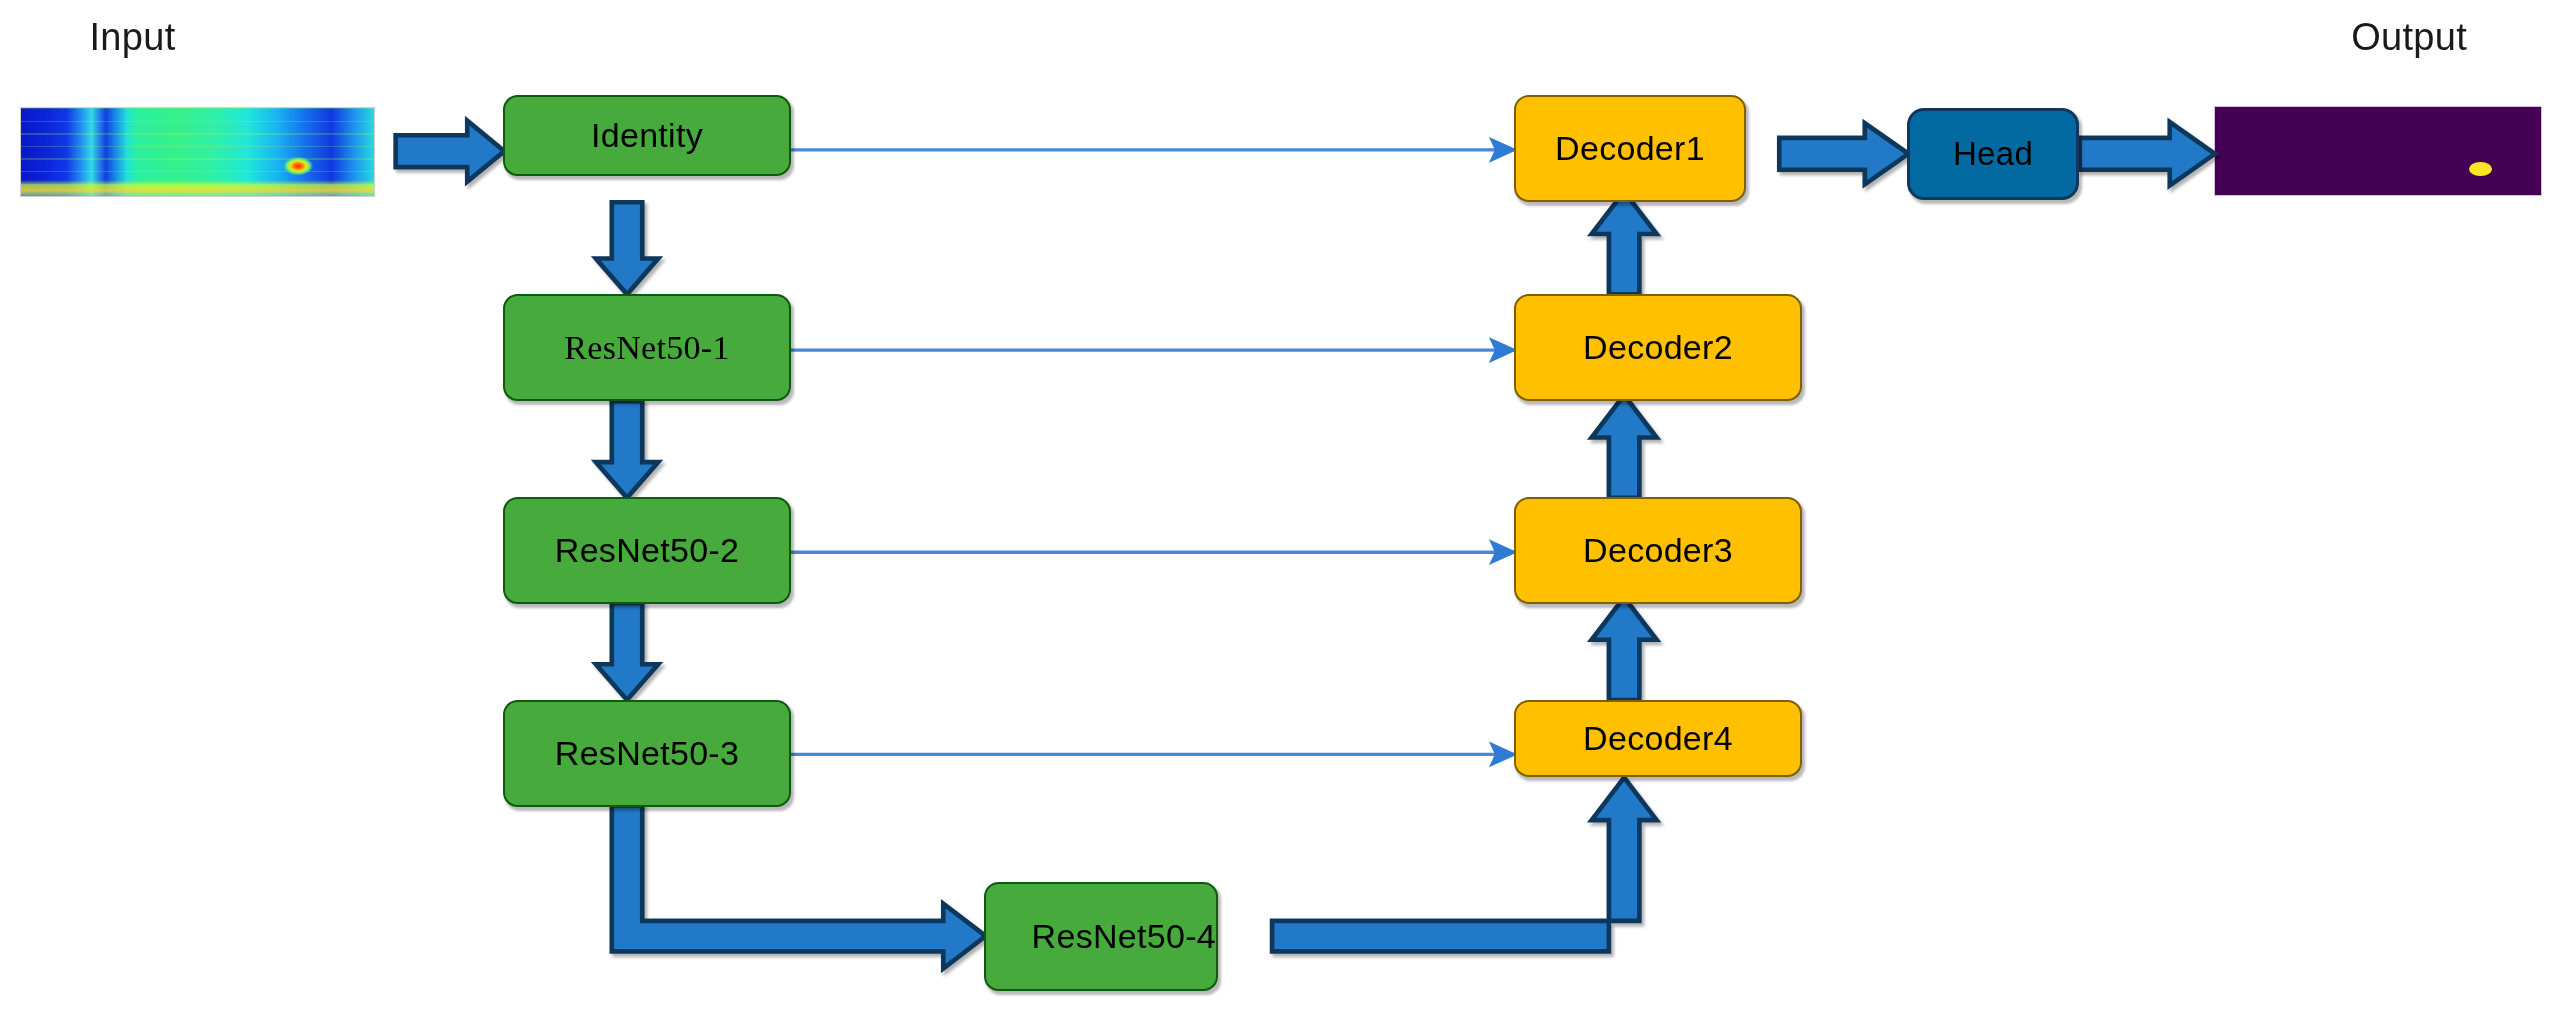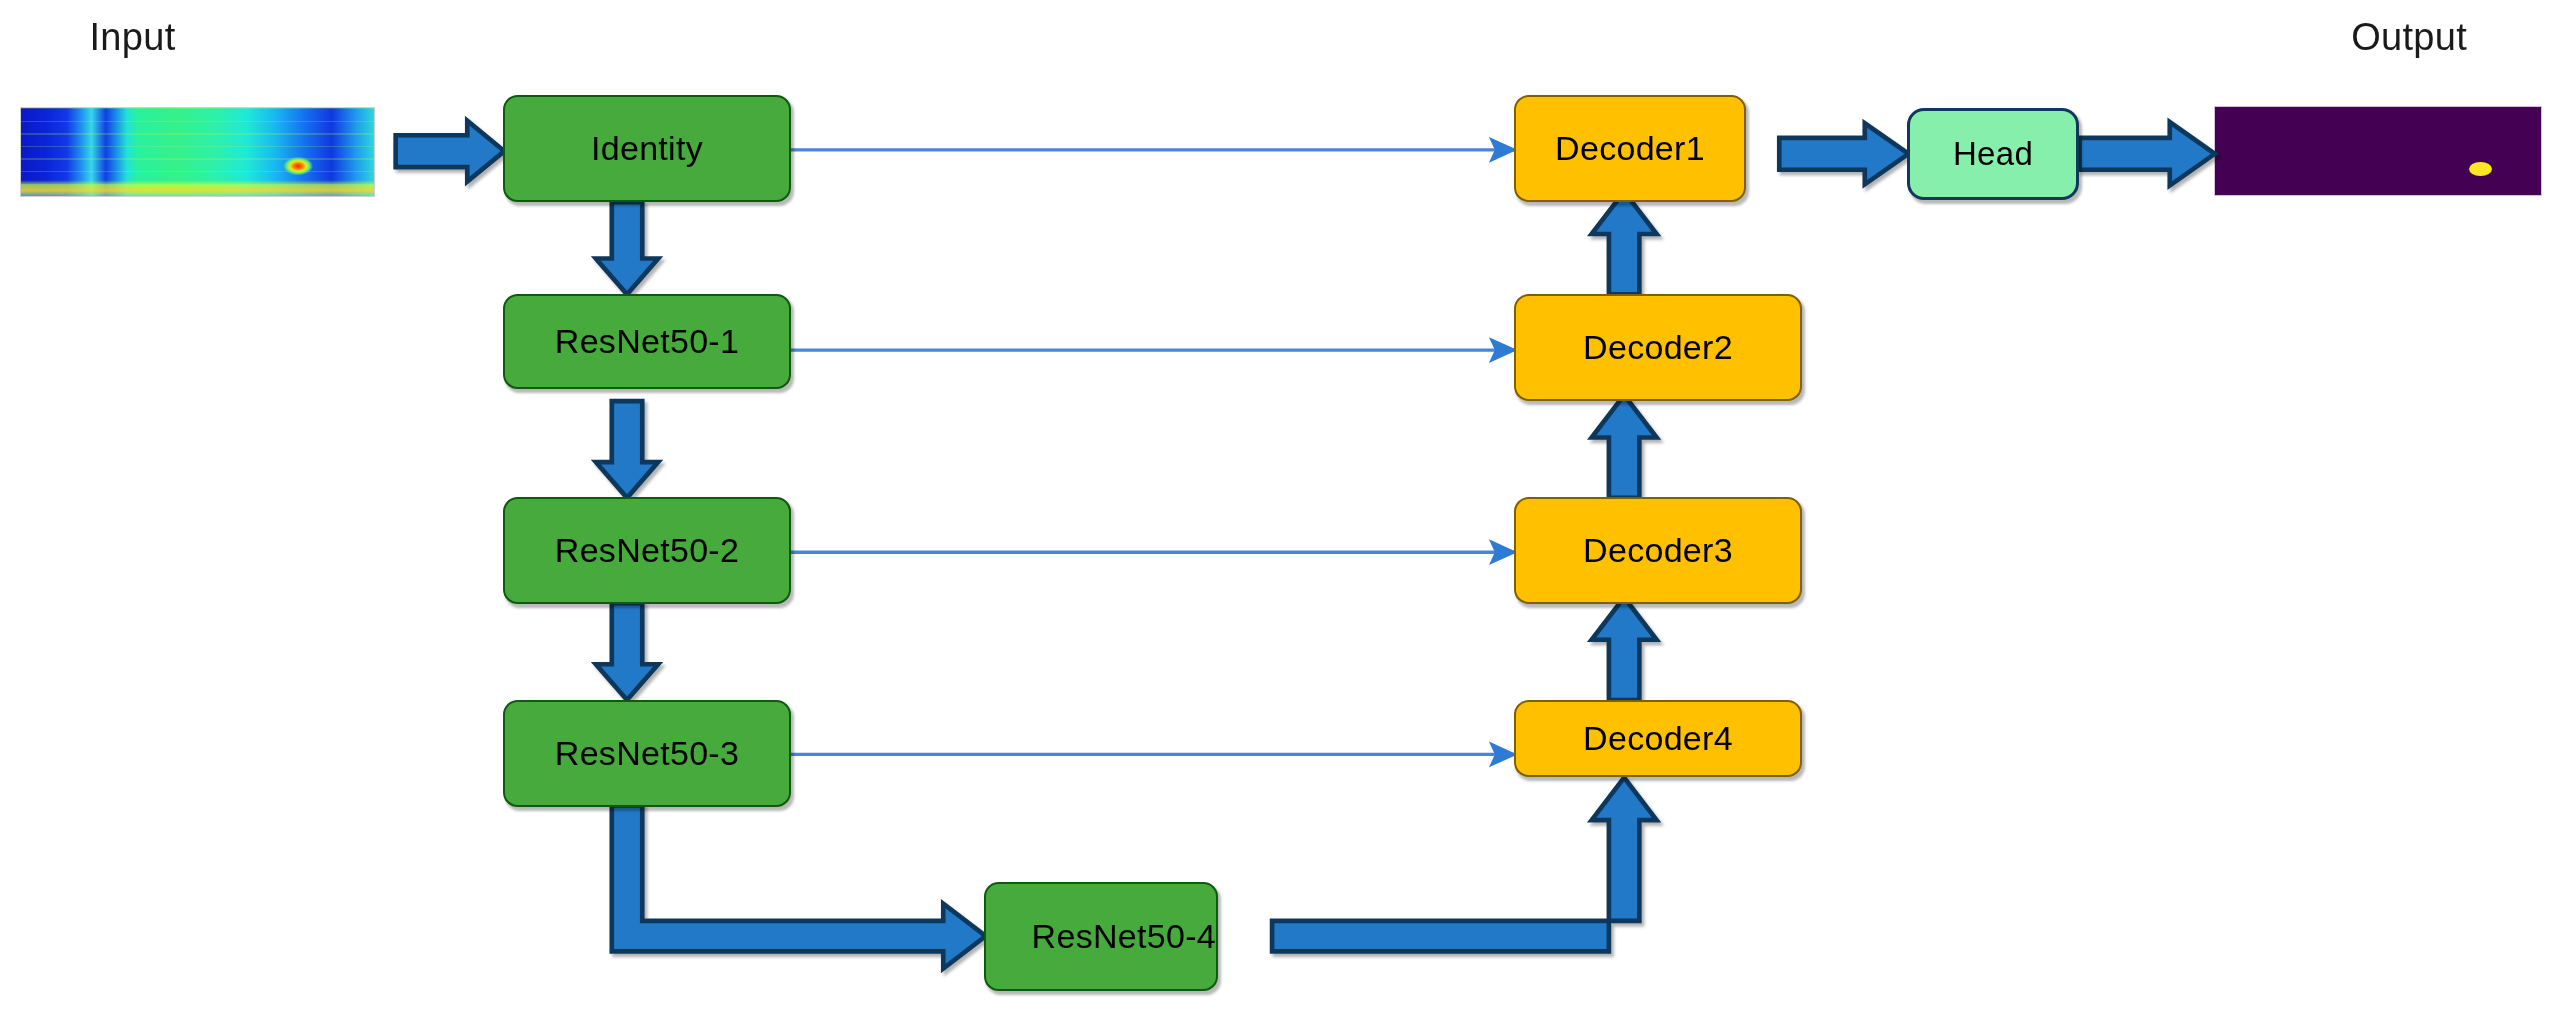--- a/index.html
+++ b/index.html
@@ -39,21 +39,21 @@
   }
   .node.green {
     background: #46AA3C;
     border: 2.7px solid #0E5A0E;
   }
   .node.amber {
     background: #FFC000;
     border: 2.7px solid #7F5F00;
   }
   .node.blue {
-    background: #86efac;
+    background: #0369a1;
     border: 3.3px solid #10375C;
     border-radius: 17px;
   }
   .svg-layer {
     position: absolute;
     left: 0;
     top: 0;
     width: 2576px;
     height: 1013px;
     pointer-events: none;
@@ -139,24 +139,24 @@
     </g>
 
     <g stroke="#4A86D8" stroke-width="5" fill="none" marker-end="url(#skiphead)">
       <line x1="1190" y1="226" x2="2283" y2="226"></line>
       <line x1="1190" y1="528" x2="2283" y2="528"></line>
       <line x1="1190" y1="833" x2="2283" y2="833"></line>
       <line x1="1190" y1="1138" x2="2283" y2="1138"></line>
     </g>
   </svg>
 
-  <div class="node green" style="left:503px;  top:95px;  width:288px; height:107px;">
+  <div class="node green" style="left:503px;  top:95px;  width:288px; height:81px;">
     <span>Identity</span>
   </div>
-  <div class="node green" style="left:503px;  top:294px;  width:288px; height:95px;">
+  <div class="node green" style="left:503px;  top:294px;  width:288px; height:107px;font-family:Liberation Serif, serif;">
     <span>ResNet50-1</span>
   </div>
   <div class="node green" style="left:503px;  top:497px;  width:288px; height:107px;">
     <span>ResNet50-2</span>
   </div>
   <div class="node green" style="left:503px;  top:700px; width:288px; height:107px;">
     <span>ResNet50-3</span>
   </div>
   <div class="node green" style="left:984px; top:882px; width:234px; height:109px;justify-content:flex-end;">
     <span>ResNet50-4</span>

